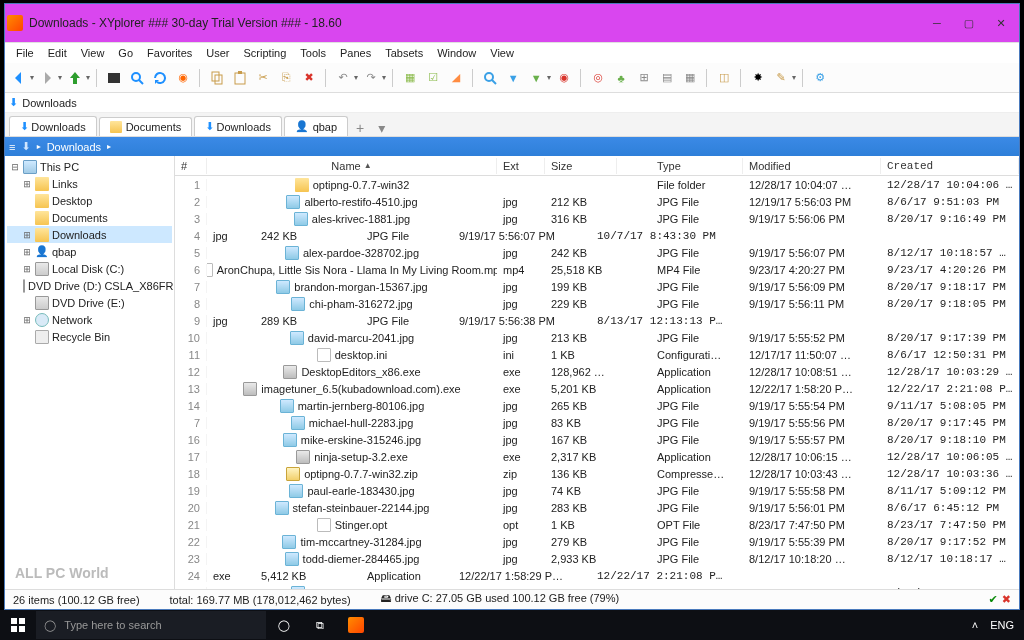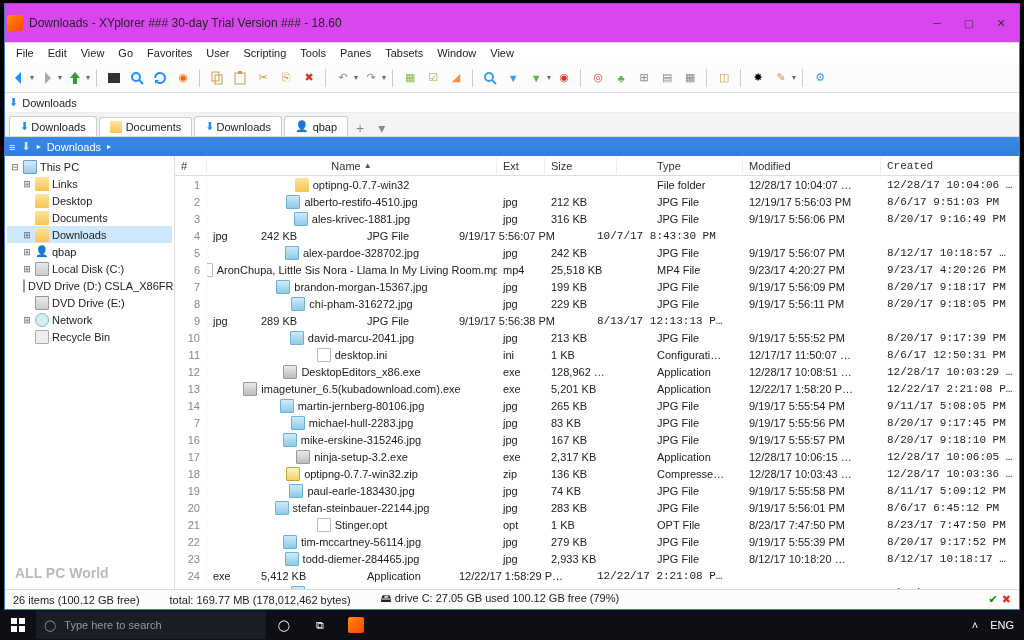--- a/index.html
+++ b/index.html
@@ -535,21 +535,21 @@
             <div class="cell c-ext">opt</div>
             <div class="cell c-size">1 KB</div>
             <div class="cell c-type">OPT File</div>
             <div class="cell c-mod">8/23/17 7:47:50 PM</div>
             <div class="cell c-cre">8/23/17 7:47:50 PM</div>
           </div>
           <div class="lrow">
             <div class="cell c-idx">22</div>
             <div class="cell c-name">
               <span class="ficon img-ic"></span>
-              <span>tim-mccartney-56114.jpg</span>
+              <span>tim-mccartney-31284.jpg</span>
             </div>
             <div class="cell c-ext">jpg</div>
             <div class="cell c-size">279 KB</div>
             <div class="cell c-type">JPG File</div>
             <div class="cell c-mod">9/19/17 5:55:39 PM</div>
             <div class="cell c-cre">8/20/17 9:17:52 PM</div>
           </div>
           <div class="lrow">
             <div class="cell c-idx">23</div>
             <div class="cell c-name">

